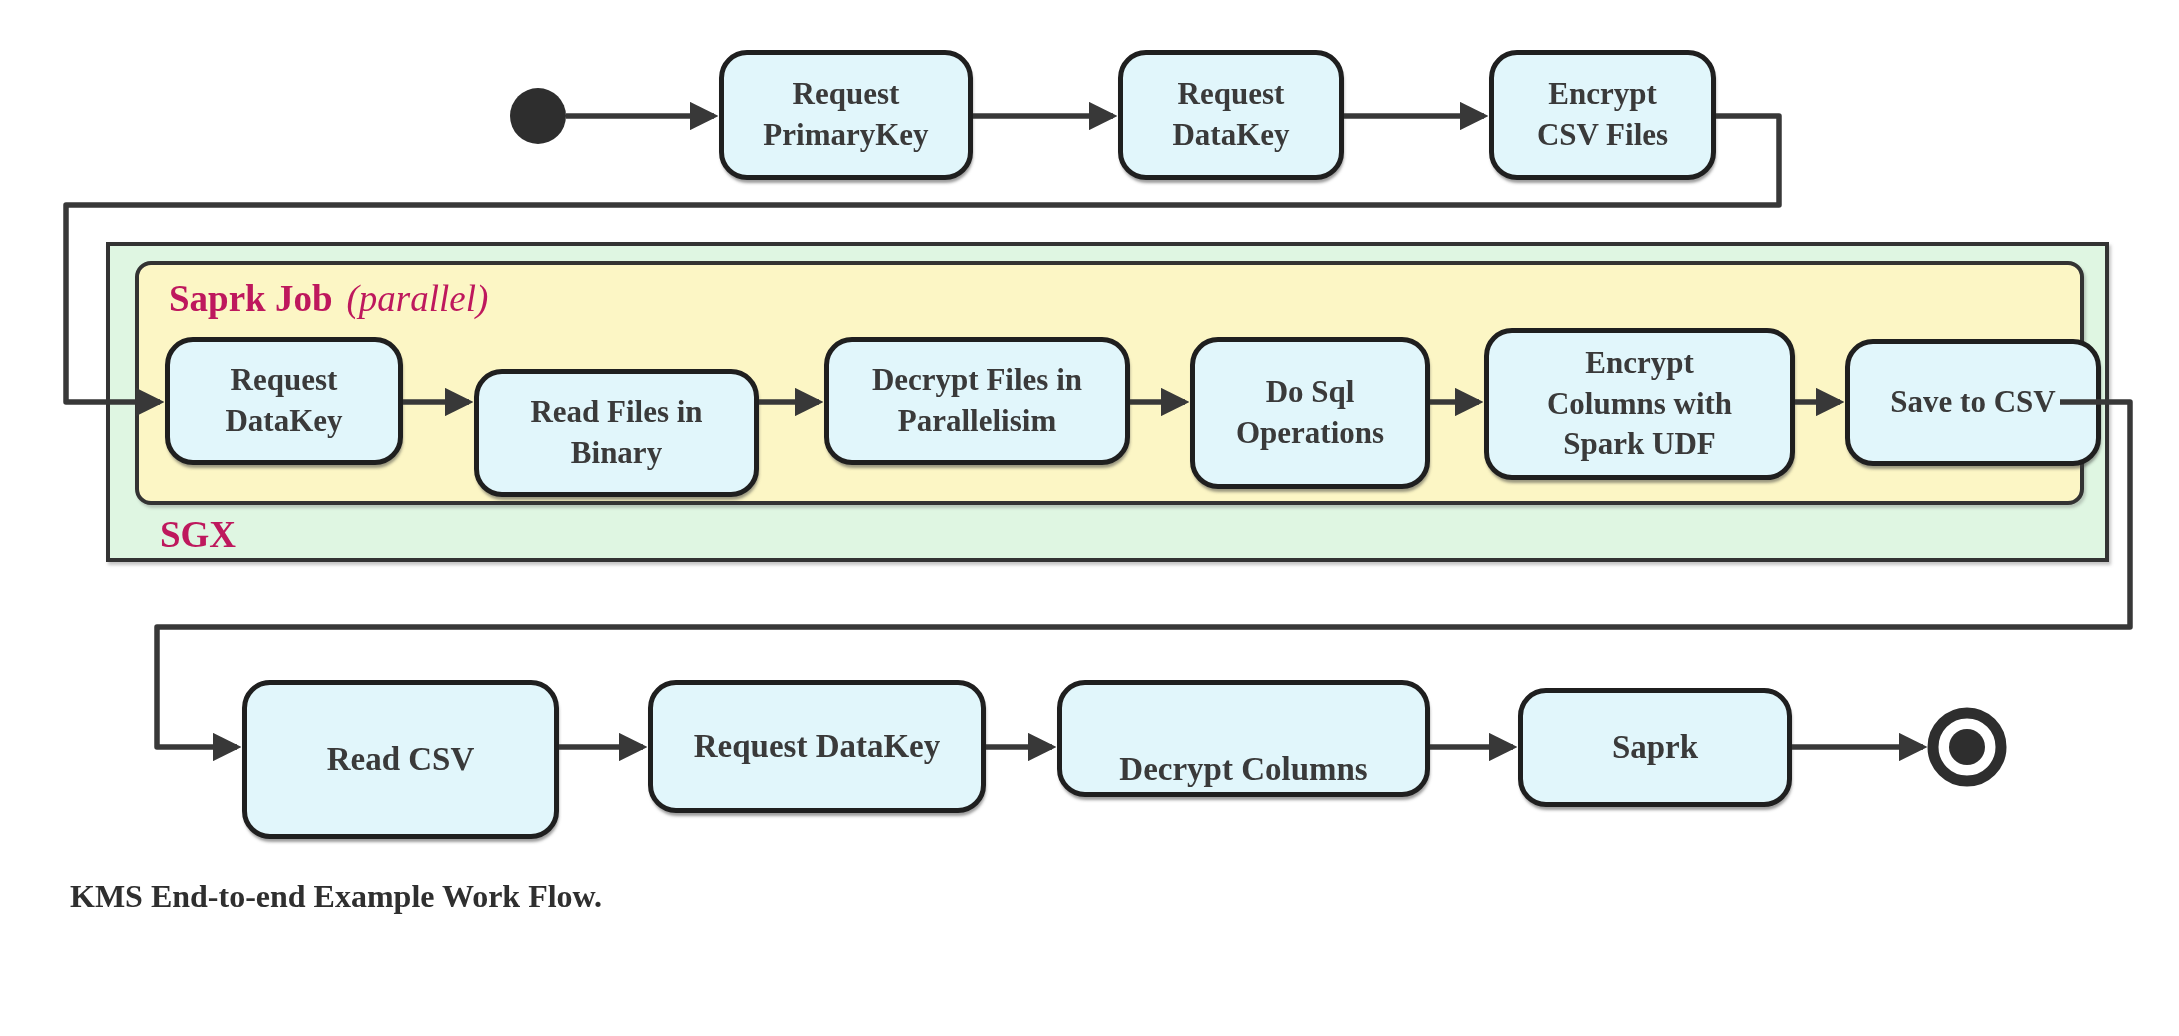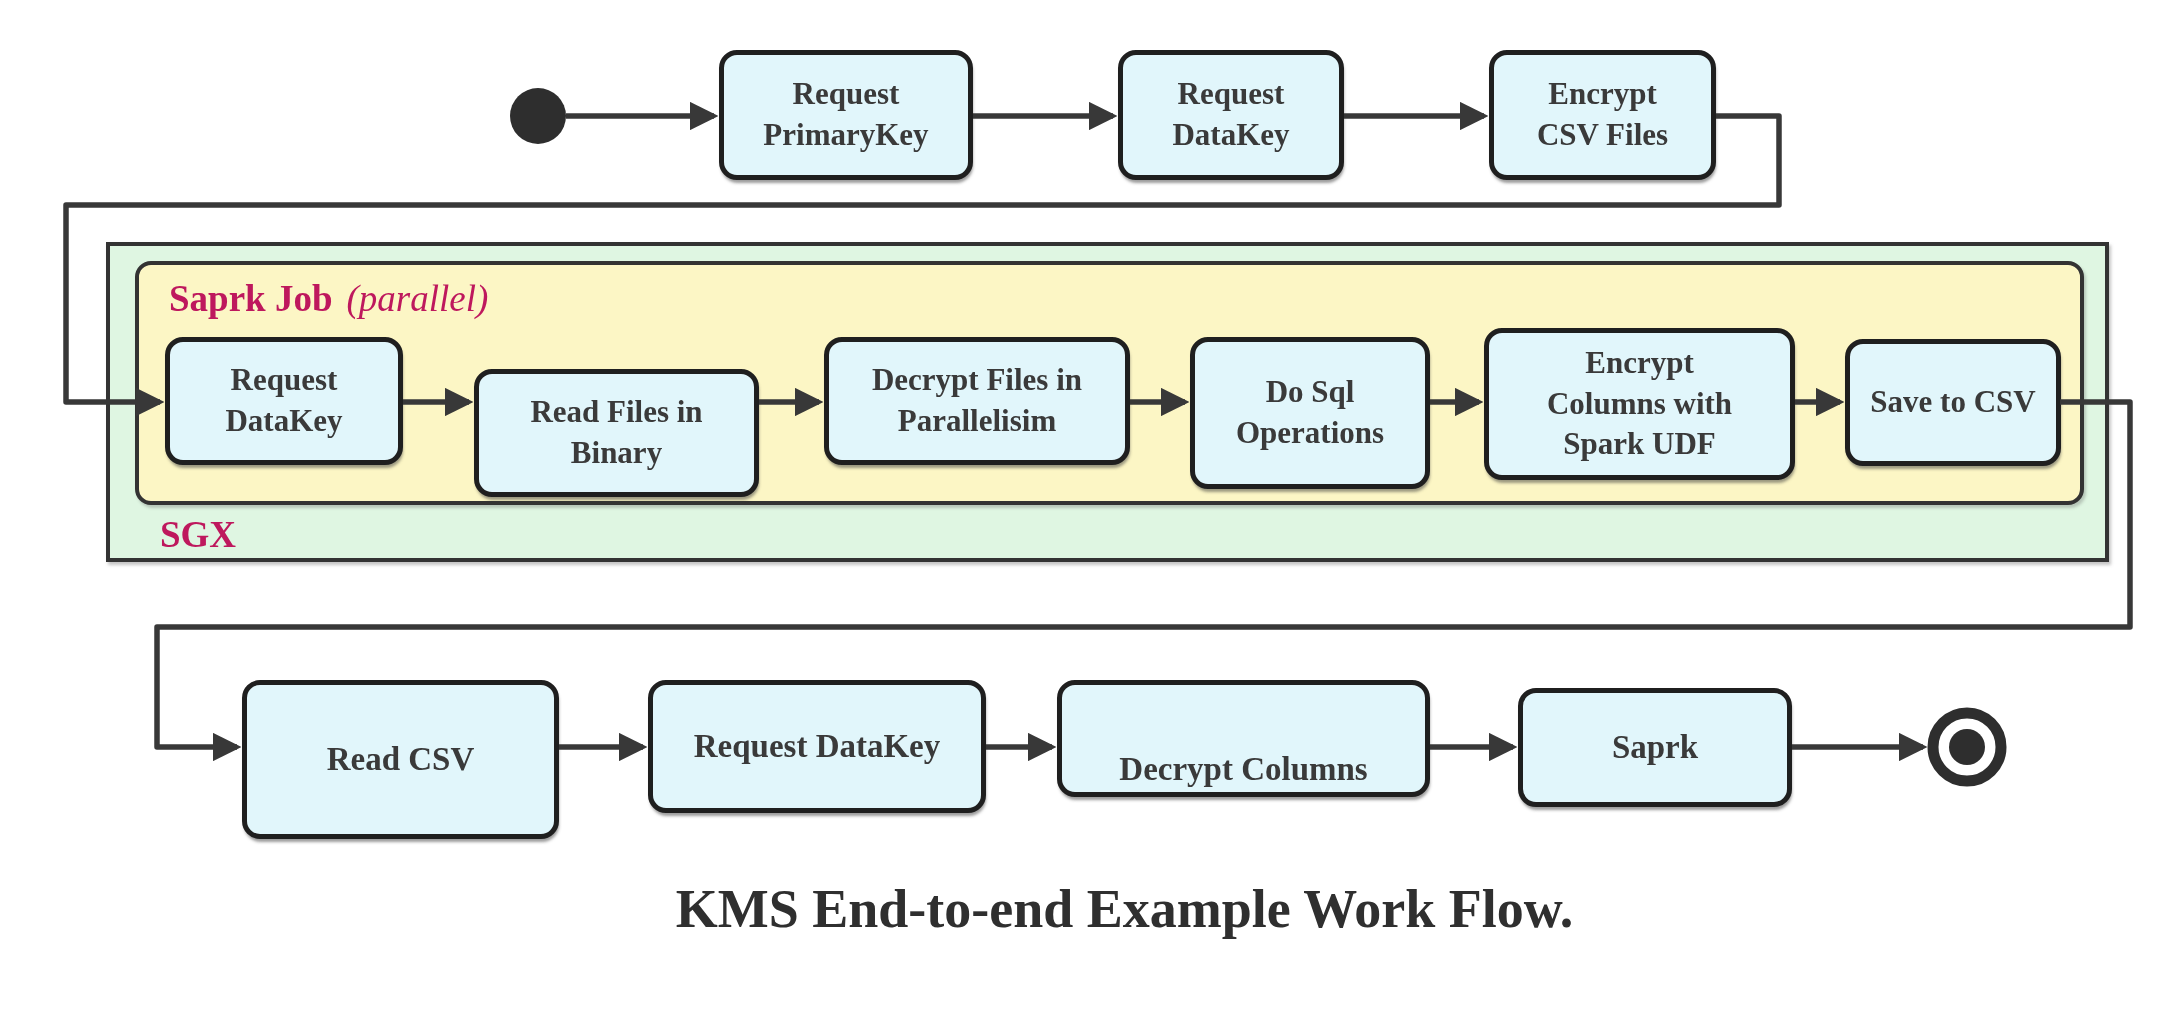--- a/index.html
+++ b/index.html
@@ -15,48 +15,48 @@
   .spark-box{
     left:135px;top:261px;width:1949px;height:244px;
     background:#fcf6c5;border-radius:16px;box-shadow:2px 3px 3px rgba(90,90,90,.30);
   }
   .group-title{position:absolute;font-size:37px;font-weight:bold;color:#be185d;white-space:nowrap;}
   .spark-title{left:30px;top:12px;}
   .spark-title .paren{font-weight:normal;font-style:italic;margin-left:14px;}
   .sgx-title{left:50px;bottom:2px;}
   .node{
     position:absolute;box-sizing:border-box;
-    background:#e1f6fb;border:5px solid #1f1f1f;border-radius:18px;
+    background:#e1f6fb;border:5px solid #1f1f1f;border-radius:28px;
     display:flex;flex-direction:column;align-items:center;justify-content:center;
     text-align:center;font-weight:bold;font-size:31px;line-height:1.32;color:#3a3a3a;
     box-shadow:1px 4px 3px -1px rgba(60,60,60,.5);
     padding:0 6px;
     font-family:Liberation Serif, serif;
   }
   .node-bottom{font-size:33px;}
   
   .n-top1{left:719px;top:50px;width:254px;height:130px;}
   .n-top2{left:1118px;top:50px;width:226px;height:130px;}
   .n-top3{left:1489px;top:50px;width:227px;height:130px;}
   
   .n-s1{left:165px;top:337px;width:238px;height:128px;}
   .n-s2{left:474px;top:337px;width:285px;height:128px;margin-top:32px;}
   .n-s3{left:824px;top:337px;width:306px;height:128px;}
   .n-s4{left:1190px;top:337px;width:240px;height:152px;}
   .n-s5{left:1484px;top:328px;width:311px;height:152px;}
-  .n-s6{left:1845px;top:339px;width:216px;height:127px;}
+  .n-s6{left:1845px;top:339px;width:256px;height:127px;}
   
   .n-b1{left:242px;top:680px;width:317px;height:159px;}
   .n-b2{left:648px;top:680px;width:338px;height:133px;}
   .n-b3{left:1057px;top:680px;width:373px;height:117px;justify-content:flex-end;}
   .n-b4{left:1518px;top:688px;width:274px;height:119px;}
   .connector-layer{position:absolute;left:0;top:0;width:2179px;height:1036px;pointer-events:none;}
   .caption{
     position:absolute;left:0;top:878px;width:2179px;box-sizing:border-box;padding-left:70px;
-    text-align:center;font-size:54px;font-weight:bold;color:#2f2f2f;
+    font-size:32px;font-weight:bold;color:#2f2f2f;
   }
 </style>
 </head>
 <body>
 
 <div class="group sgx-box">
   <div class="group-title sgx-title">SGX</div>
 </div>
 <div class="group spark-box">
   <div class="group-title spark-title">

